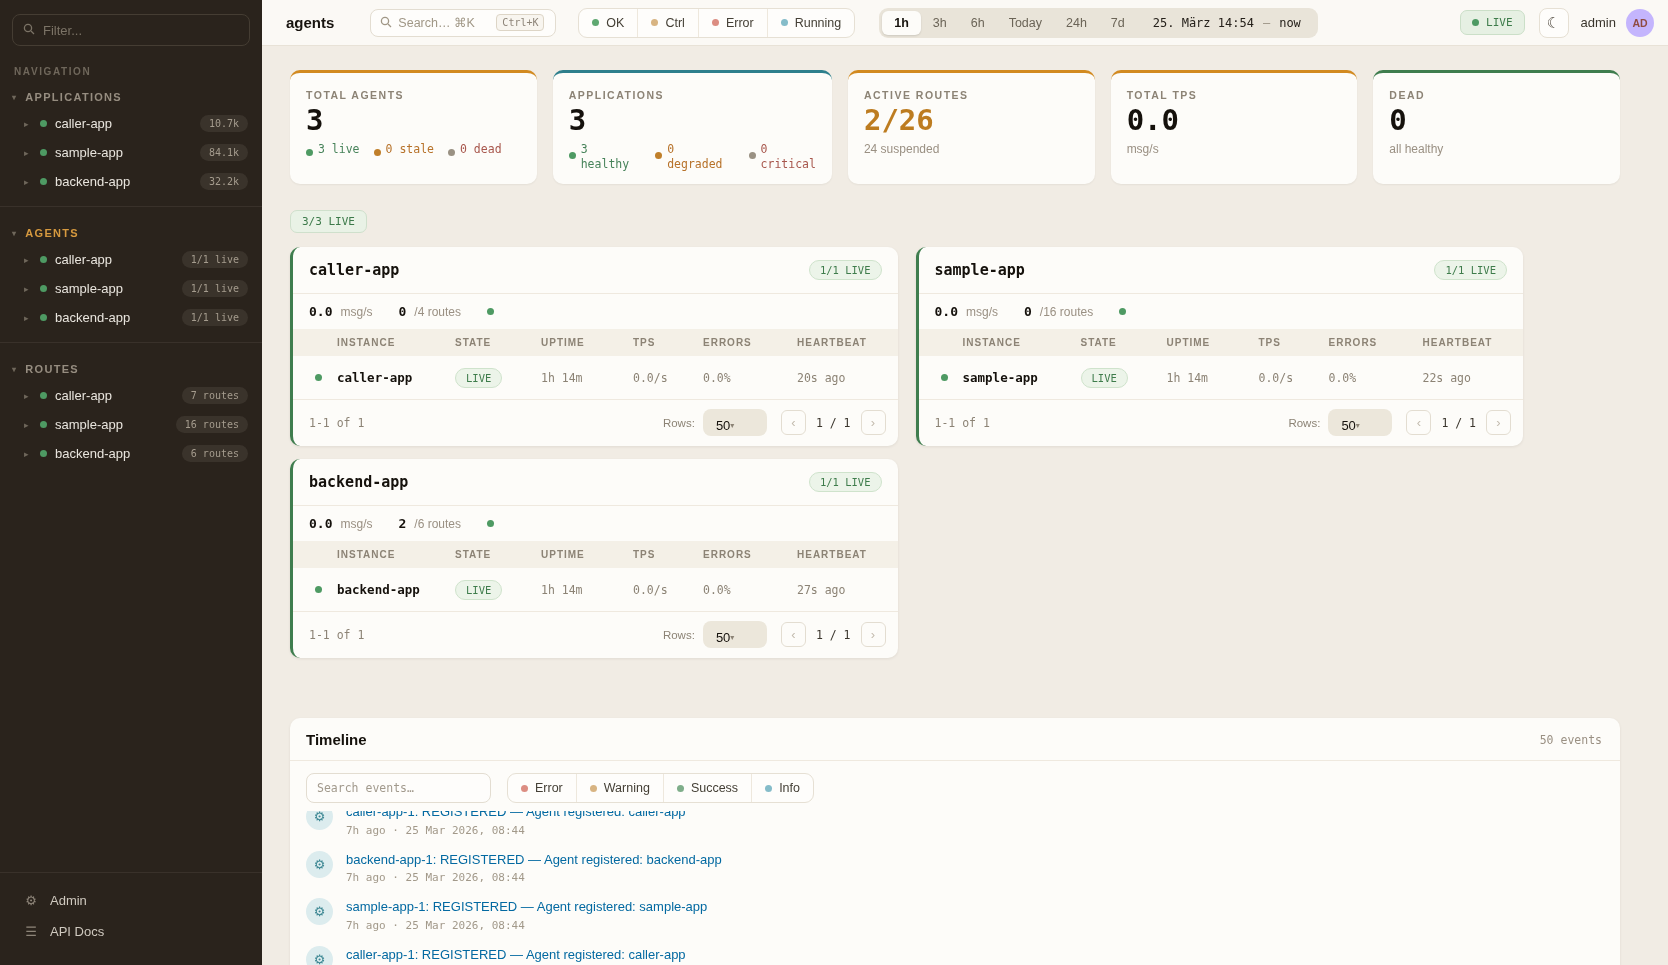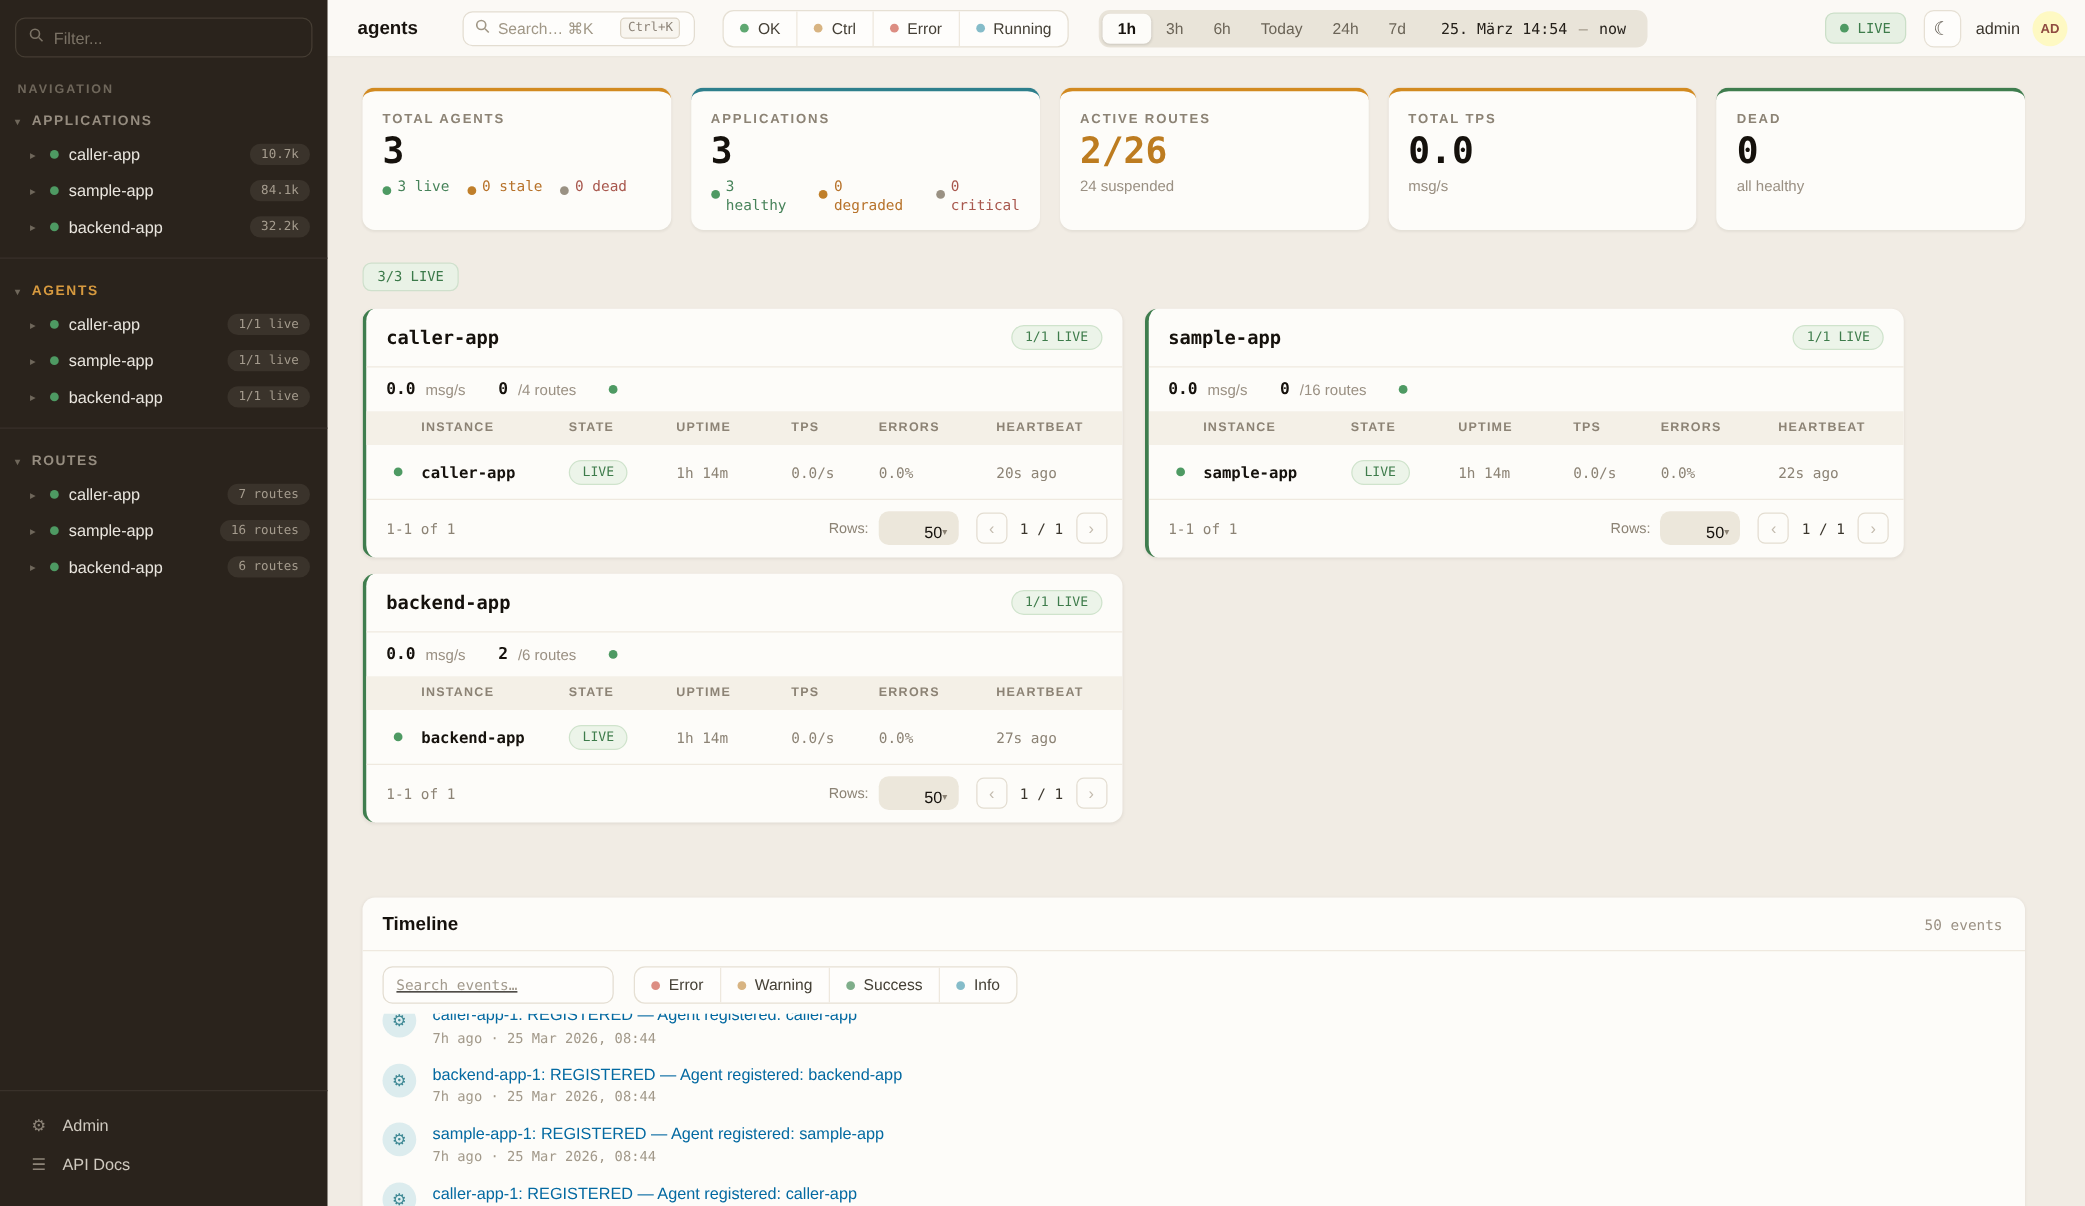--- a/index.html
+++ b/index.html
@@ -42,21 +42,21 @@
   .sdot { width:7px; height:7px; border-radius:50%; }
   .time-group { display:flex; align-items:center; background:#e9e4d9; border-radius:9px; padding:3px; margin-left:24px; }
   .time-pill { font-size:12.5px; color:#6b6457; padding:5px 12px; border-radius:6px; cursor:pointer; }
   .time-pill.active { background:#fdfcf9; color:#17130e; font-weight:bold; box-shadow:0 1px 2px rgba(0,0,0,.12); }
   .time-date { font-family:"DejaVu Sans Mono",monospace; font-size:12px; color:#25201a; padding:0 14px 0 16px; display:flex; gap:9px; align-items:center; }
   .time-date .sep { color:#9a9183; }
   .spacer { flex:1; }
   .live-badge { display:flex; align-items:center; gap:7px; background:#e6f0e3; border:1px solid #cbdfc8; border-radius:7px; padding:5px 11px; font-family:"DejaVu Sans Mono",monospace; font-size:11px; color:#3e7c4b; }
   .moon-btn { width:30px; height:30px; margin-left:14px; background:#fefdfb; border:1px solid #e6e0d4; border-radius:8px; display:flex; align-items:center; justify-content:center; color:#5a544a; font-size:15px; cursor:pointer; }
   .user-name { font-size:13px; color:#3a352c; margin:0 10px 0 12px; }
-  .avatar { width:28px; height:28px; border-radius:50%; background:#fef9c3; color:#8f4b41; font-size:10.5px; font-weight:bold; display:flex; align-items:center; justify-content:center; }
+  .avatar { width:28px; height:28px; border-radius:50%; background:#c4b5fd; color:#8f4b41; font-size:10.5px; font-weight:bold; display:flex; align-items:center; justify-content:center; }
 
   .content { padding:24px 48px 0 28px; overflow:hidden; flex:1; }
 
   
   .stats-row { display:grid; grid-template-columns:repeat(5,1fr); gap:16px; margin-bottom:26px; }
   .stat-card { background:#fdfcf9; border-radius:10px; border-top:3px solid #d28a20; box-shadow:0 1px 2px rgba(40,30,10,.06); padding:16px 16px 14px 16px; height:114px; }
   .stat-label { font-size:10.5px; font-weight:bold; letter-spacing:1.5px; color:#8c8375; }
   .stat-value { font-family:"DejaVu Sans Mono",monospace; font-size:29px; font-weight:bold; color:#15110c; margin:5px 0 7px 0; line-height:1; }
   .stat-subs { display:flex; gap:14px; align-items:center; font-family:"DejaVu Sans Mono",monospace; font-size:11.5px; }
   .sub-inline { display:flex; align-items:flex-end; gap:5px; }
@@ -78,32 +78,32 @@
   .app-stats .gap { width:10px; }
   .tbl-head, .tbl-row { display:grid; grid-template-columns:44px 118px 86px 92px 70px 94px 1fr; align-items:center; }
   .tbl-head { background:#f4f0e7; height:27px; font-size:10px; font-weight:bold; letter-spacing:1px; color:#8c8375; }
   .tbl-row { height:44px; border-bottom:1px solid #efe9df; }
   .tbl-row .dot { margin-left:22px; }
   .cell-name { font-family:"DejaVu Sans Mono",monospace; font-weight:bold; font-size:12.5px; color:#15110c; }
   .cell { font-family:"DejaVu Sans Mono",monospace; font-size:11.5px; color:#8c8375; }
   .tbl-foot { display:flex; align-items:center; padding:9px 12px 10px 16px; }
   .foot-range { font-family:"DejaVu Sans Mono",monospace; font-size:11.5px; color:#8c8375; flex:1; }
   .rows-label { font-size:11.5px; color:#8c8375; margin-right:8px; }
-  .rows-select { width:64px; height:27px; background:#ece7db; border-radius:8px; display:flex; align-items:center; justify-content:flex-end; padding:5px 9px 0 13px; font-size:13px; color:#15110c; cursor:pointer; margin-right:14px; }
+  .rows-select { width:64px; height:27px; background:#ece7db; border-radius:8px; display:flex; align-items:center; justify-content:flex-start; padding:5px 9px 0 13px; font-size:13px; color:#15110c; cursor:pointer; margin-right:14px; }
   .rows-select .car { font-size:8px; color:#8c8375; }
   .pag-btn { width:25px; height:25px; border:1px solid #e3ddd1; background:#fdfcf9; border-radius:6px; display:flex; align-items:center; justify-content:center; color:#c3bbae; font-size:13px; cursor:pointer; }
   .pag-num { font-family:"DejaVu Sans Mono",monospace; font-size:11.5px; color:#3a352c; margin:0 10px; }
 
   
   .timeline-card { margin-top:60px; background:#fdfcf9; border-radius:10px; box-shadow:0 1px 3px rgba(40,30,10,.08); width:1330px; height:300px; overflow:hidden; }
   .tl-head { display:flex; align-items:center; justify-content:space-between; padding:13px 18px 12px 16px; border-bottom:1px solid #efe9df; }
   .tl-title { font-size:15px; font-weight:bold; color:#15110c; }
   .tl-count { font-family:"DejaVu Sans Mono",monospace; font-size:11.5px; color:#9a9083; }
   .tl-filters { display:flex; align-items:center; gap:16px; padding:12px 16px 8px 16px; }
-  .tl-search { width:185px; height:30px; border:1px solid #e3ddd1; border-radius:8px; background:#fefdfb; display:flex; align-items:center; padding:0 10px;text-decoration:underline; }
+  .tl-search { width:185px; height:30px; border:1px solid #e3ddd1; border-radius:8px; background:#fefdfb; display:flex; align-items:center; padding:0 10px; }
   .tl-search input { border:none; outline:none; background:transparent; width:100%; font-family:"DejaVu Sans Mono",monospace; font-size:11.5px; color:#5a544a; }
   .tl-search input::placeholder { color:#a29a8d; }
   .tl-events { padding:0 16px; height:200px; overflow:hidden; }
   .ev-row { display:flex; gap:13px; padding:7px 0; align-items:flex-start; }
   .ev-row.clipped { margin-top:-15px; }
   .ev-icon { width:27px; height:27px; border-radius:50%; background:#dcecee; color:#3e8894; font-size:13px; display:flex; align-items:center; justify-content:center; flex:0 0 27px; }
   .ev-title { font-size:13px; color:#0369a1; line-height:1.35; }
   .ev-ts { font-family:"DejaVu Sans Mono",monospace; font-size:11px; color:#a2998a; margin-top:3px; }
 </style>
 </head>

